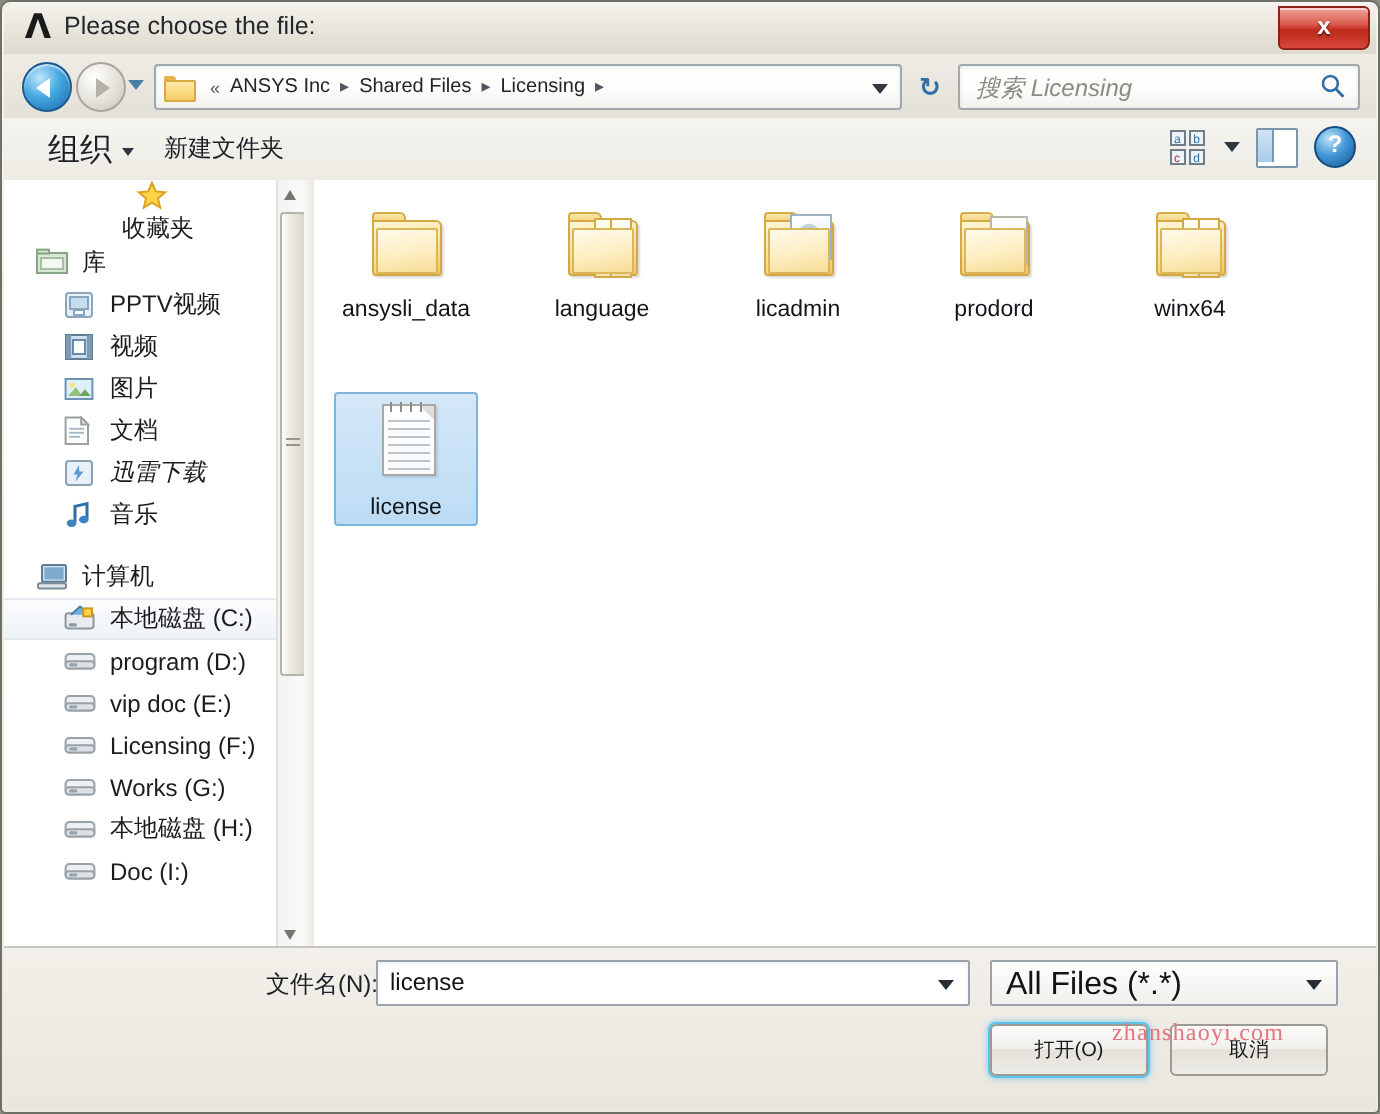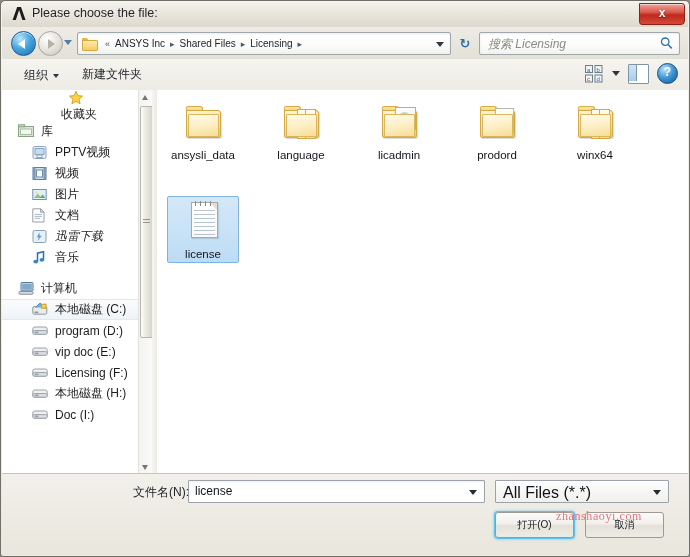--- a/index.html
+++ b/index.html
@@ -145,21 +145,21 @@
   }
 
   
   #toolbar {
     position:absolute; left:1px; top:58px; right:1px; height:31px;
     background: linear-gradient(180deg,#f5f4ef 0%,#edebe4 100%);
     border-bottom:1px solid #c3c0b6;
   }
   #organize-btn {
     position:absolute; left:18px; top:6px; height:19px;
-    font-size:12px; color:#1d2127; cursor:pointer;
+    font-size:16px; color:#1d2127; cursor:pointer;
     padding:1px 4px; display:flex; align-items:center; gap:5px;
   }
   .tri-down {
     width:0;height:0;border-left:3.5px solid transparent;border-right:3.5px solid transparent;
     border-top:4.5px solid #2d3640;
   }
   #newfolder-btn {
     position:absolute; left:76px; top:6px; height:19px;
     font-size:12px; color:#1d2127; cursor:pointer; padding:1px 4px;
   }
@@ -566,20 +566,28 @@
               <rect x="2.6" y="8.6" width="4" height="1.6" rx="0.6" fill="#9aa3a9"></rect>
             </svg></span>
           <span>Licensing (F:)</span>
         </div>
         <div class="nav-row" style="padding-left: 30px;">
           <span class="ico"><svg viewBox="0 0 17 15" width="17" height="15">
               <rect x="0.8" y="4" width="14.4" height="7.2" rx="2" fill="#eef0f2" stroke="#98a1a8"></rect>
               <rect x="0.8" y="7.6" width="14.4" height="3.6" rx="1.6" fill="#dde1e5" stroke="#98a1a8"></rect>
               <rect x="2.6" y="8.6" width="4" height="1.6" rx="0.6" fill="#9aa3a9"></rect>
             </svg></span>
+          <span>Works (G:)</span>
+        </div>
+        <div class="nav-row" style="padding-left: 30px;">
+          <span class="ico"><svg viewBox="0 0 17 15" width="17" height="15">
+              <rect x="0.8" y="4" width="14.4" height="7.2" rx="2" fill="#eef0f2" stroke="#98a1a8"></rect>
+              <rect x="0.8" y="7.6" width="14.4" height="3.6" rx="1.6" fill="#dde1e5" stroke="#98a1a8"></rect>
+              <rect x="2.6" y="8.6" width="4" height="1.6" rx="0.6" fill="#9aa3a9"></rect>
+            </svg></span>
           <span>本地磁盘 (H:)</span>
         </div>
         <div class="nav-row" style="padding-left: 30px;">
           <span class="ico"><svg viewBox="0 0 17 15" width="17" height="15">
               <rect x="0.8" y="4" width="14.4" height="7.2" rx="2" fill="#eef0f2" stroke="#98a1a8"></rect>
               <rect x="0.8" y="7.6" width="14.4" height="3.6" rx="1.6" fill="#dde1e5" stroke="#98a1a8"></rect>
               <rect x="2.6" y="8.6" width="4" height="1.6" rx="0.6" fill="#9aa3a9"></rect>
             </svg></span>
           <span>Doc (I:)</span>
         </div>

